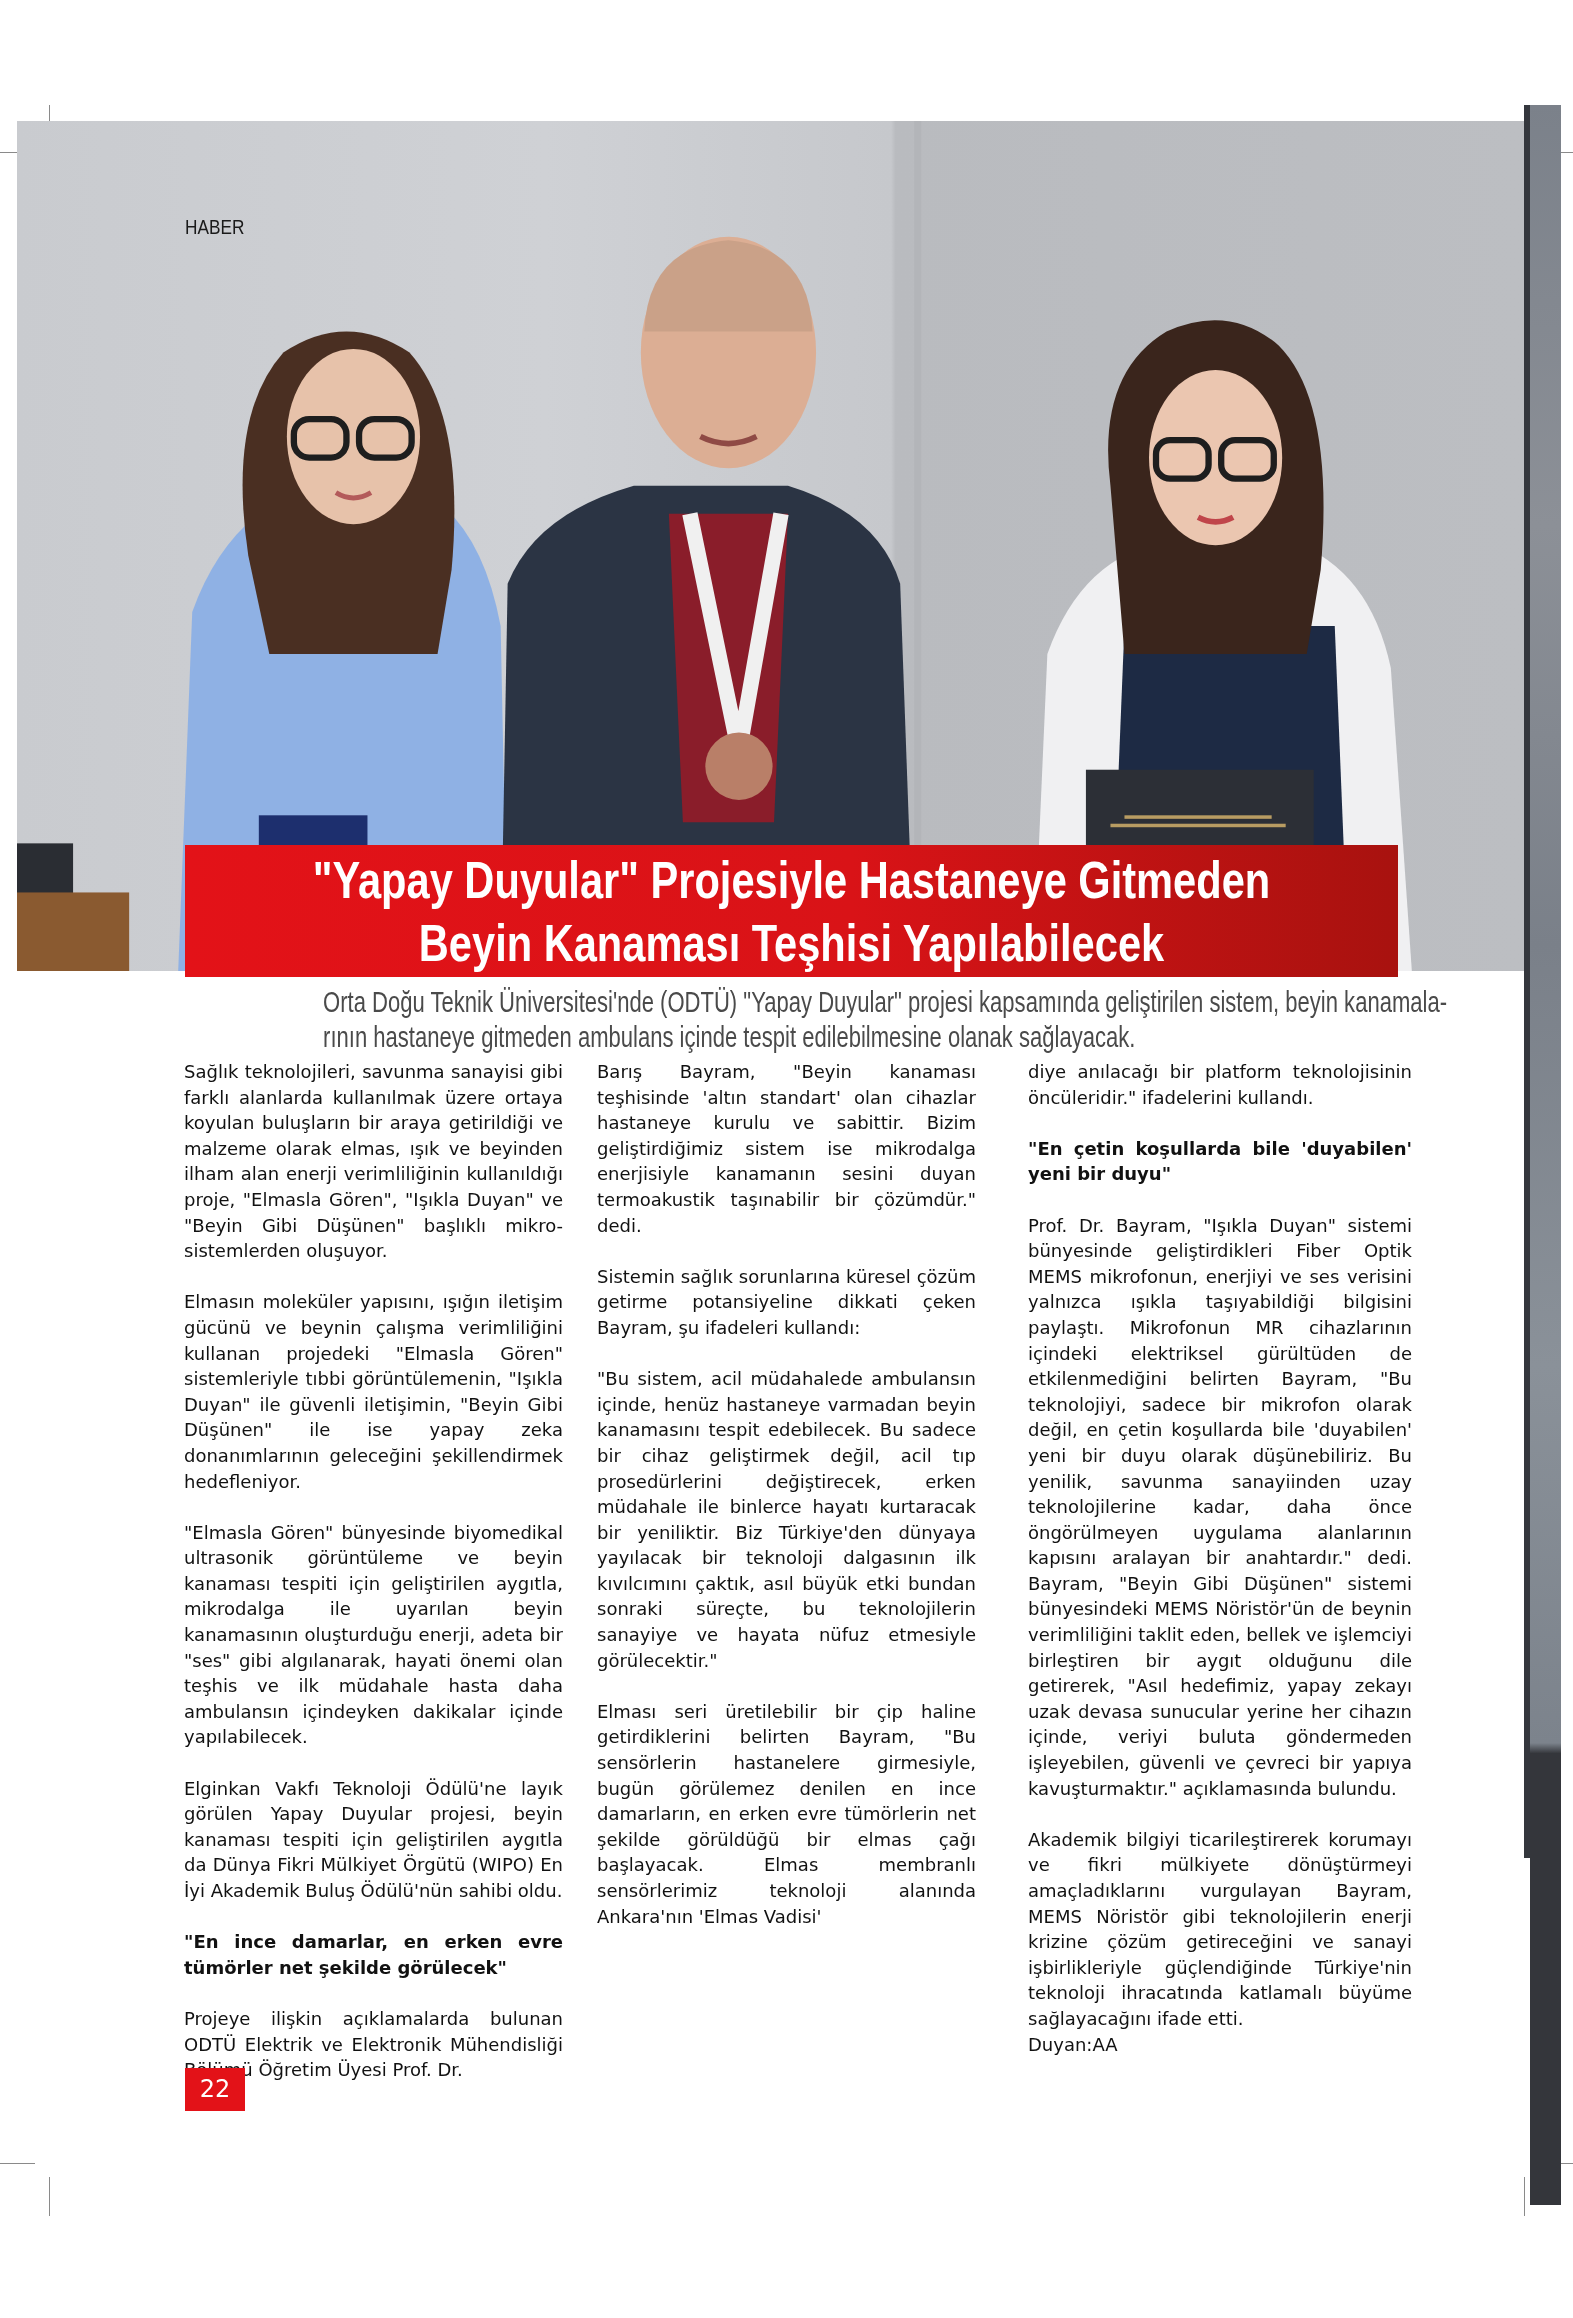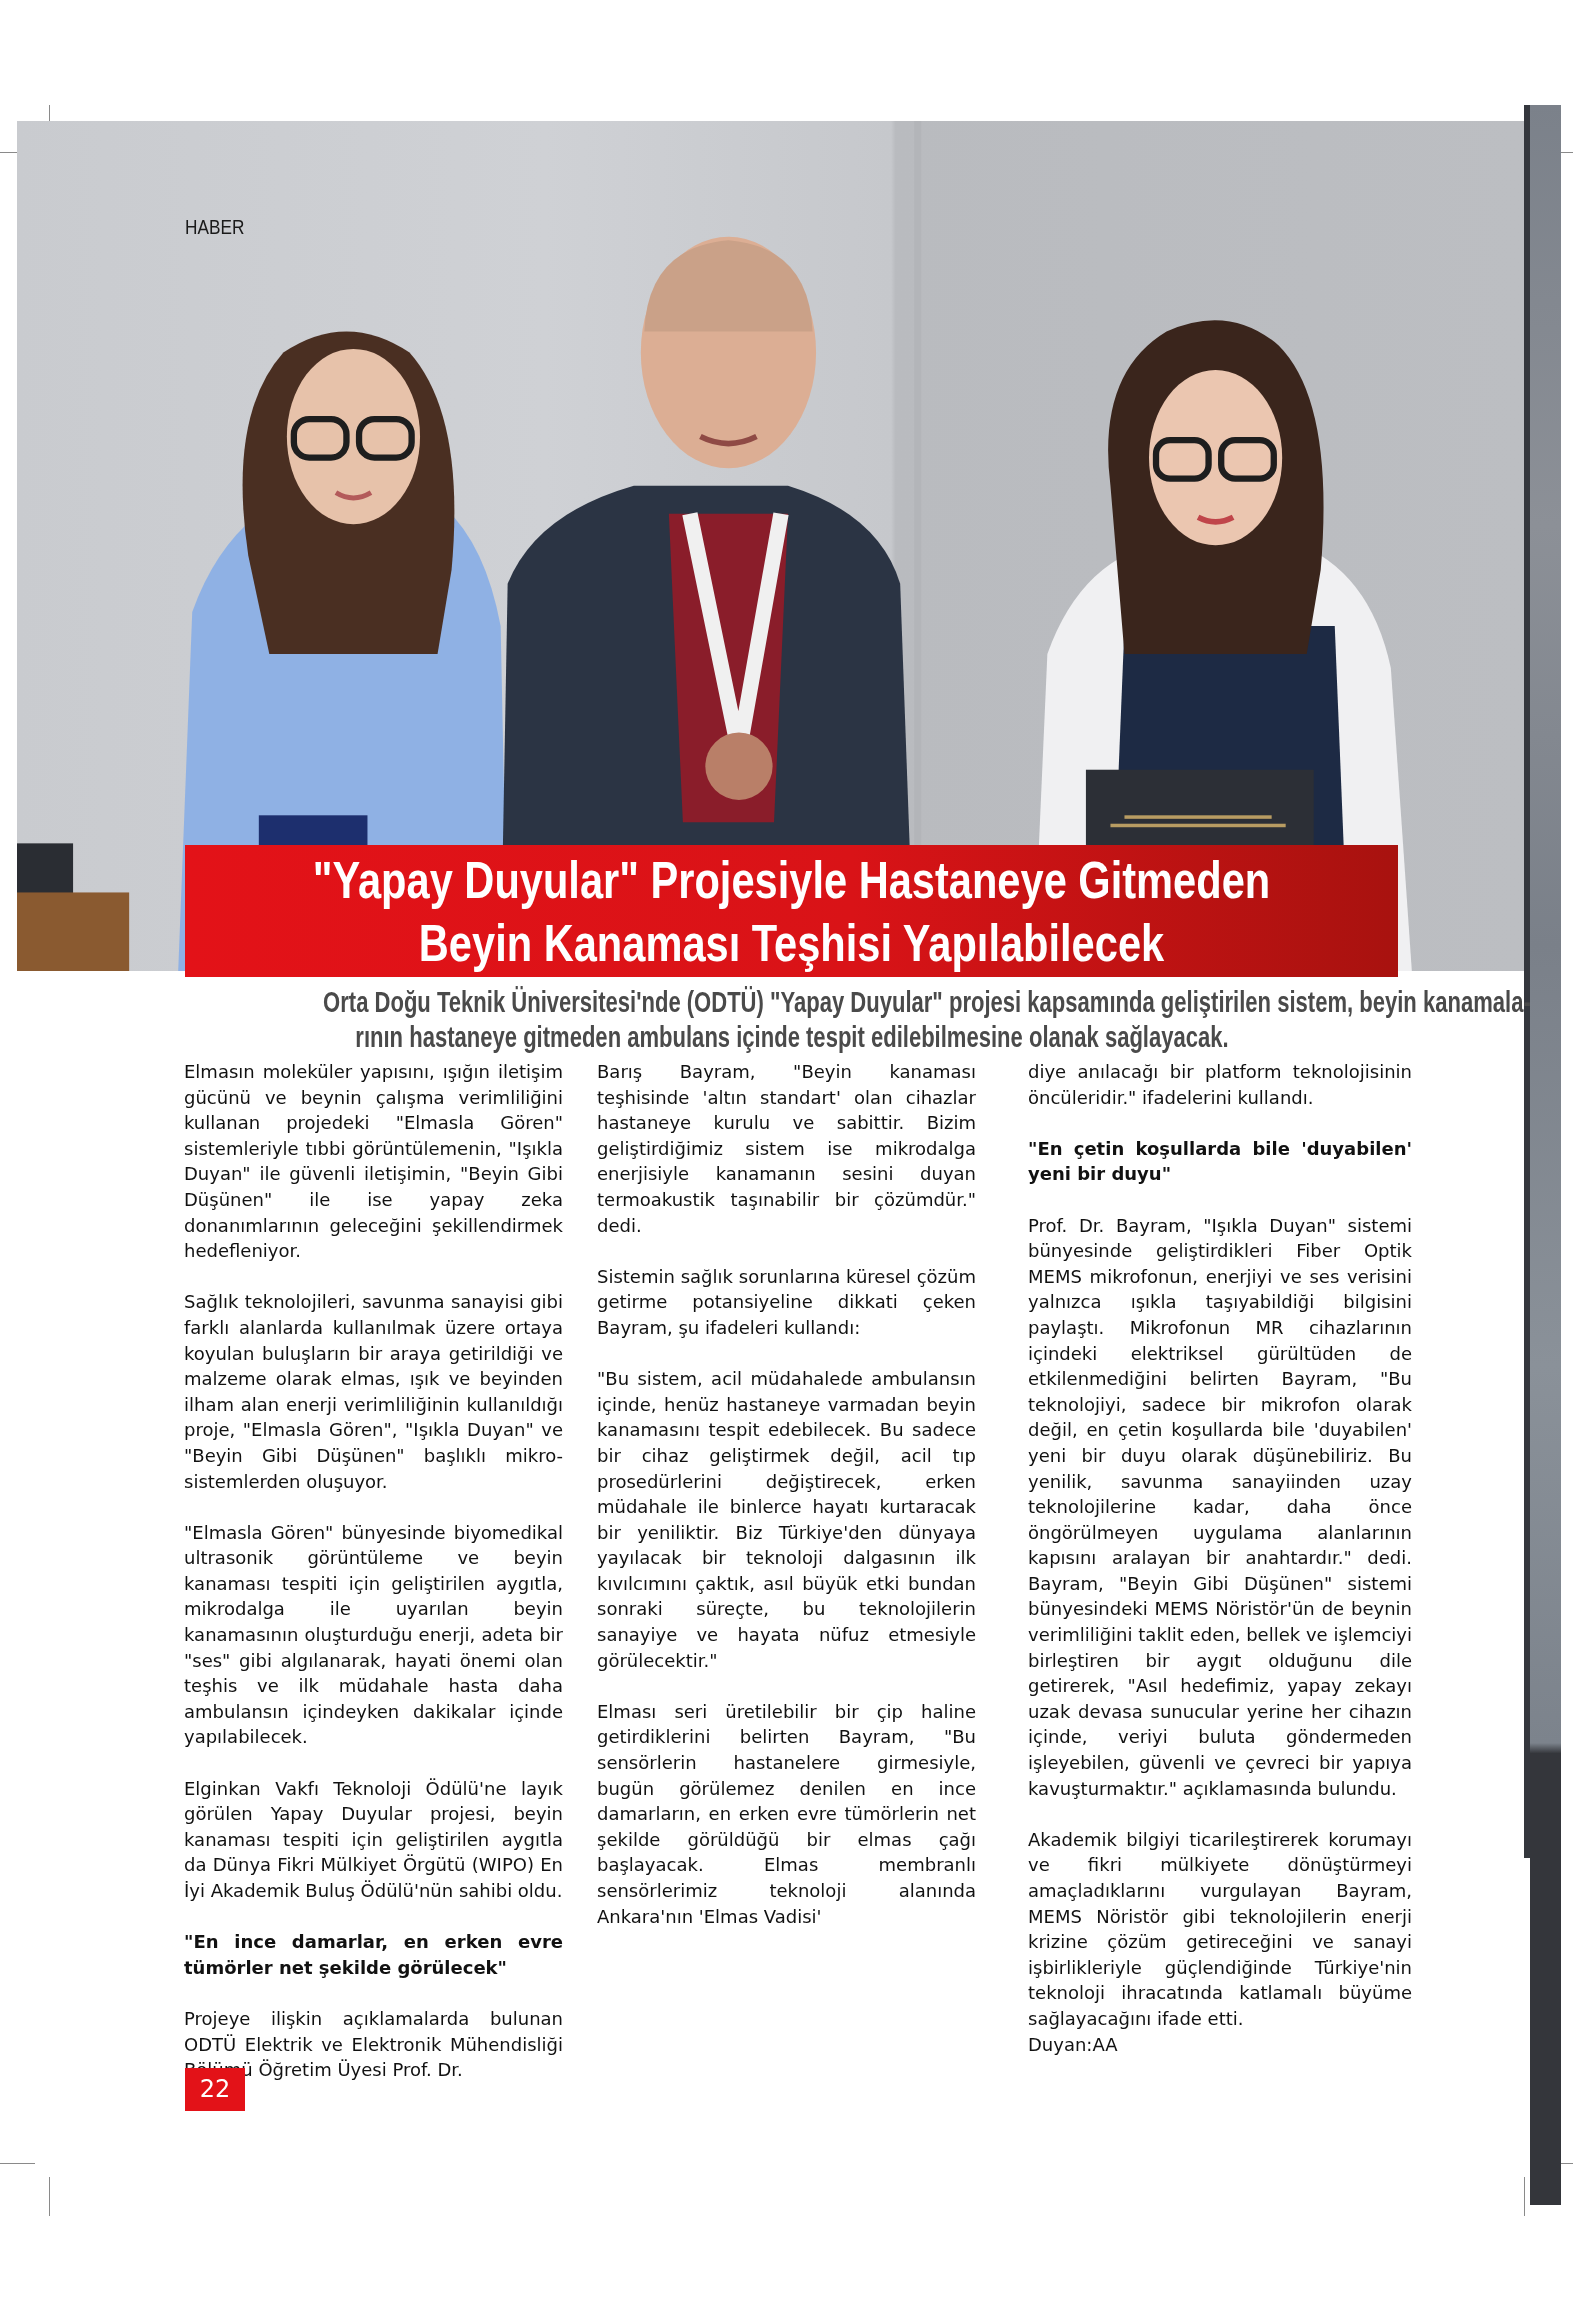--- a/index.html
+++ b/index.html
@@ -20,22 +20,22 @@
   .section-label { position:absolute; left:185px; top:215px; font-family:"Liberation Sans", sans-serif; font-size:21px; color:#1a1a1a; letter-spacing:0; transform:scaleX(0.82); transform-origin:left top; }
 
   
   .banner { position:absolute; left:185px; top:845px; width:1213px; height:132px;
             background:linear-gradient(90deg,#e31218 0%,#d91317 55%,#a8120f 100%); }
   .headline { position:absolute; left:0; right:0; top:4.2px; text-align:center; color:#ffffff;
               font-family:"Liberation Sans", sans-serif; font-weight:bold; font-size:52px; line-height:63px;
               transform:scaleX(0.80); transform-origin:center top; letter-spacing:0; white-space:nowrap; }
 
   
-  .subhead { position:absolute; left:175px; width:1234px; top:985px; text-align:center; color:#4a4a4a;
-             font-family:"Liberation Sans", sans-serif; font-weight:bold; font-size:29px; line-height:35px; }
+  .subhead { position:absolute; left:175px; width:1234px; top:985px; color:#4a4a4a;
+             font-family:"Liberation Sans", sans-serif; font-weight:normal; font-size:29px; line-height:35px; }
   .subhead span { display:block; white-space:nowrap; transform:scaleX(0.76); transform-origin:center top; }
 
   
   .col { position:absolute; top:1059px; width:379px; font-family:"DejaVu Sans", sans-serif; font-size:18px; line-height:25.6px; color:#111; text-align:justify; hyphens:manual; }
   .col p { margin:0 0 25.6px 0; }
   .col h3 { margin:0 0 25.6px 0; font-size:18px; line-height:25.6px; font-weight:bold; }
   .col-1 { left:184px; }
   .col-2 { left:597px; }
   .col-3 { left:1028px; width:384px; }
   .col .tight { margin-bottom:0; }
@@ -128,22 +128,22 @@
     <div>Beyin Kanaması Teşhisi Yapılabilecek</div>
   </div>
 </div>
 
 <div class="subhead">
   <span>Orta Doğu Teknik Üniversitesi'nde (ODTÜ) "Yapay Duyular" projesi kapsamında geliştirilen sistem, beyin kanamala-</span>
   <span>rının hastaneye gitmeden ambulans içinde tespit edilebilmesine olanak sağlayacak.</span>
 </div>
 
 <div class="col col-1">
+  <p>Sağlık teknolojileri, savunma sanayisi gibi farklı alanlarda kullanılmak üzere ortaya koyulan buluşların bir araya getirildiği ve malzeme olarak elmas, ışık ve beyinden ilham alan enerji verimliliğinin kullanıldığı proje, "Elmasla Gören", "Işıkla Duyan" ve "Beyin Gibi Düşünen" başlıklı mikro-sistemlerden oluşuyor.</p>
   <p>Elmasın moleküler yapısını, ışığın iletişim gücünü ve beynin çalışma verimliliğini kullanan projedeki "Elmasla Gören" sistemleriyle tıbbi görüntülemenin, "Işıkla Duyan" ile güvenli iletişimin, "Beyin Gibi Düşünen" ile ise yapay zeka donanımlarının geleceğini şekillendirmek hedefleniyor.</p>
-  <p>Sağlık teknolojileri, savunma sanayisi gibi farklı alanlarda kullanılmak üzere ortaya koyulan buluşların bir araya getirildiği ve malzeme olarak elmas, ışık ve beyinden ilham alan enerji verimliliğinin kullanıldığı proje, "Elmasla Gören", "Işıkla Duyan" ve "Beyin Gibi Düşünen" başlıklı mikro-sistemlerden oluşuyor.</p>
   <p>"Elmasla Gören" bünyesinde biyomedikal ultrasonik görüntüleme ve beyin kanaması tespiti için geliştirilen aygıtla, mikrodalga ile uyarılan beyin kanamasının oluşturduğu enerji, adeta bir "ses" gibi algılanarak, hayati önemi olan teşhis ve ilk müdahale hasta daha ambulansın içindeyken dakikalar içinde yapılabilecek.</p>
   <p>Elginkan Vakfı Teknoloji Ödülü'ne layık görülen Yapay Duyular projesi, beyin kanaması tespiti için geliştirilen aygıtla da Dünya Fikri Mülkiyet Örgütü (WIPO) En İyi Akademik Buluş Ödülü'nün sahibi oldu.</p>
   <h3>"En ince damarlar, en erken evre tümörler net şekilde görülecek"</h3>
   <p class="tight">Projeye ilişkin açıklamalarda bulunan ODTÜ Elektrik ve Elektronik Mühendisliği Bölümü Öğretim Üyesi Prof. Dr.</p>
 </div>
 
 <div class="col col-2">
   <p>Barış Bayram, "Beyin kanaması teşhisinde 'altın standart' olan cihazlar hastaneye kurulu ve sabittir. Bizim geliştirdiğimiz sistem ise mikrodalga enerjisiyle kanamanın sesini duyan termoakustik taşınabilir bir çözümdür." dedi.</p>
   <p>Sistemin sağlık sorunlarına küresel çözüm getirme potansiyeline dikkati çeken Bayram, şu ifadeleri kullandı:</p>
   <p>"Bu sistem, acil müdahalede ambulansın içinde, henüz hastaneye varmadan beyin kanamasını tespit edebilecek. Bu sadece bir cihaz geliştirmek değil, acil tıp prosedürlerini değiştirecek, erken müdahale ile binlerce hayatı kurtaracak bir yeniliktir. Biz Türkiye'den dünyaya yayılacak bir teknoloji dalgasının ilk kıvılcımını çaktık, asıl büyük etki bundan sonraki süreçte, bu teknolojilerin sanayiye ve hayata nüfuz etmesiyle görülecektir."</p>

